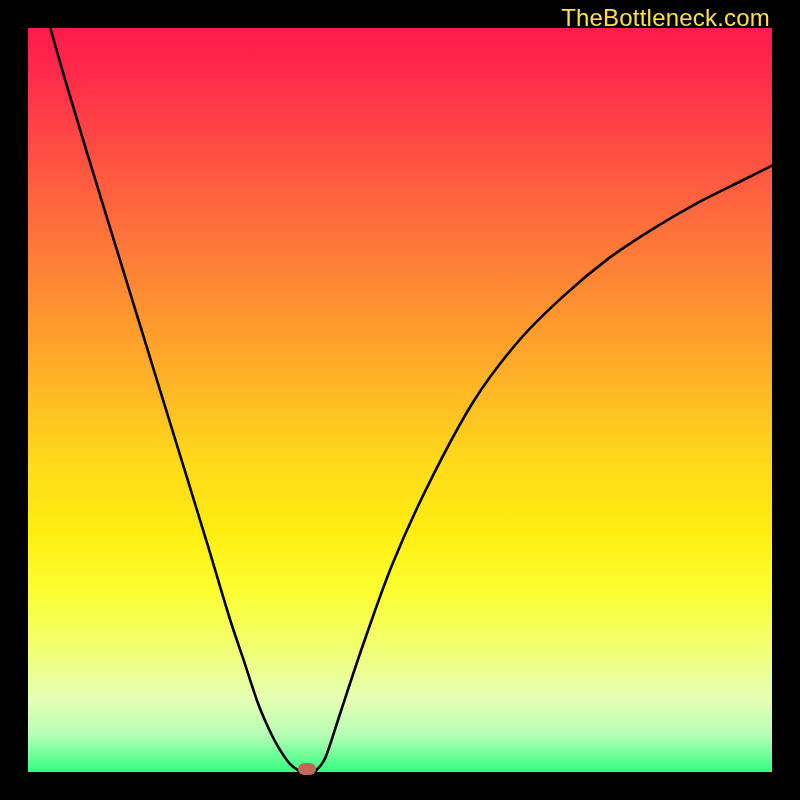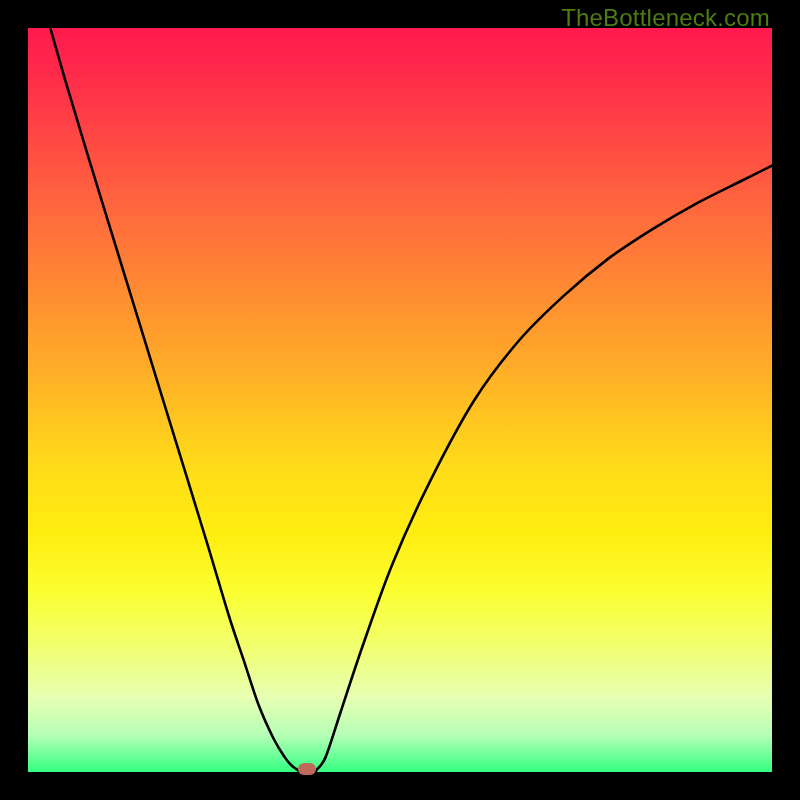--- a/index.html
+++ b/index.html
@@ -30,21 +30,21 @@
       #e6ffb3 90%,
       #b7ffb7 95%,
       #33ff80 100%);
   }
   .attribution {
     position: absolute;
     top: 4px;
     right: 30px;
     font-family: Arial, Helvetica, sans-serif;
     font-size: 24px;
-    color: #4d7c0f;
+    color: #fde047;
     letter-spacing: 0.2px;
     background: transparent;
   }
   .curve {
     position: absolute;
     left: 0; top: 0;
     width: 744px;
     height: 744px;
     pointer-events: none;
   }

